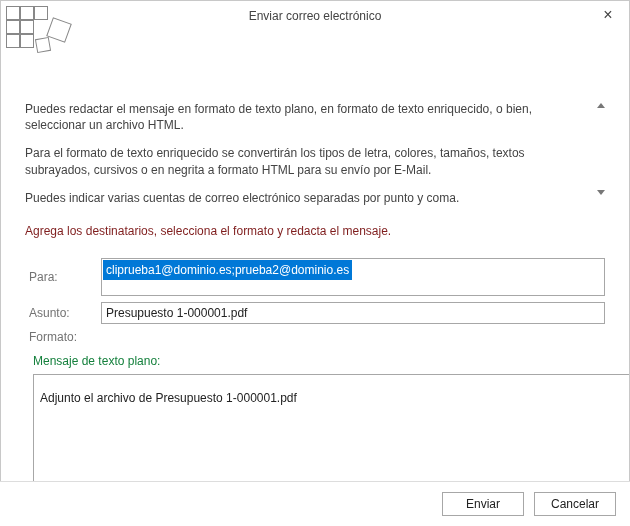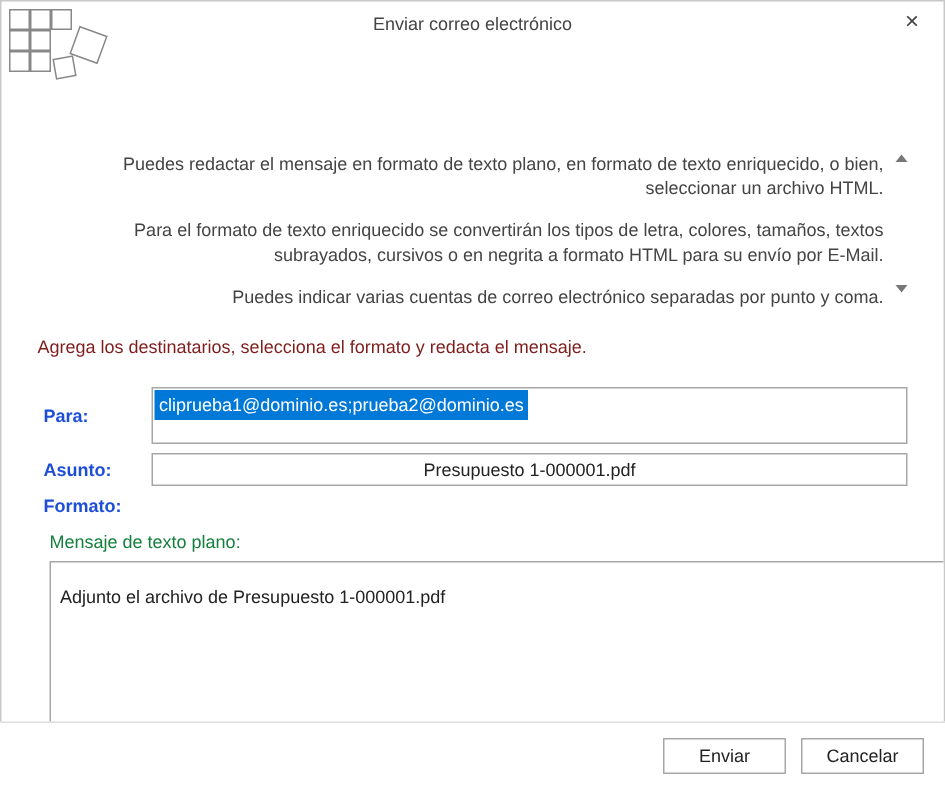--- a/index.html
+++ b/index.html
@@ -46,21 +46,20 @@
     border: 1px solid #888;
     background: #fff;
   }
   .content {
     padding: 70px 24px 0 24px;
   }
   .info {
     position: relative;
     padding-right: 16px;
     margin-bottom: 18px;
-    text-align: right;
   }
   .info p {
     margin: 0 0 12px 0;
     line-height: 1.35;
     color: #444;
   }
   .scroll-stub {
     position: absolute;
     right: -2px;
     top: 2px;
@@ -84,36 +83,34 @@
   .form {
     padding: 4px 0 0 4px;
   }
   .row {
     display: flex;
     align-items: center;
     margin-bottom: 6px;
   }
   .row label {
     width: 72px;
-    color: #1d4ed8;
-    font-weight: bold;
+    color: #737373;
   }
   .row .field {
     flex: 1;
   }
   input[type=text], .select {
     width: 100%;
     height: 22px;
     border: 1px solid #a7a7a7;
     padding: 2px 4px;
     font-family: inherit;
     font-size: 12px;
     color: #222;
     background: #fff;
-    text-align: center;
   }
   .to-input {
     background: #fff;
     position: relative;
     padding: 0;
   }
   .to-input .sel {
     display: inline-block;
     background: #0078d7;
     color: #fff;

